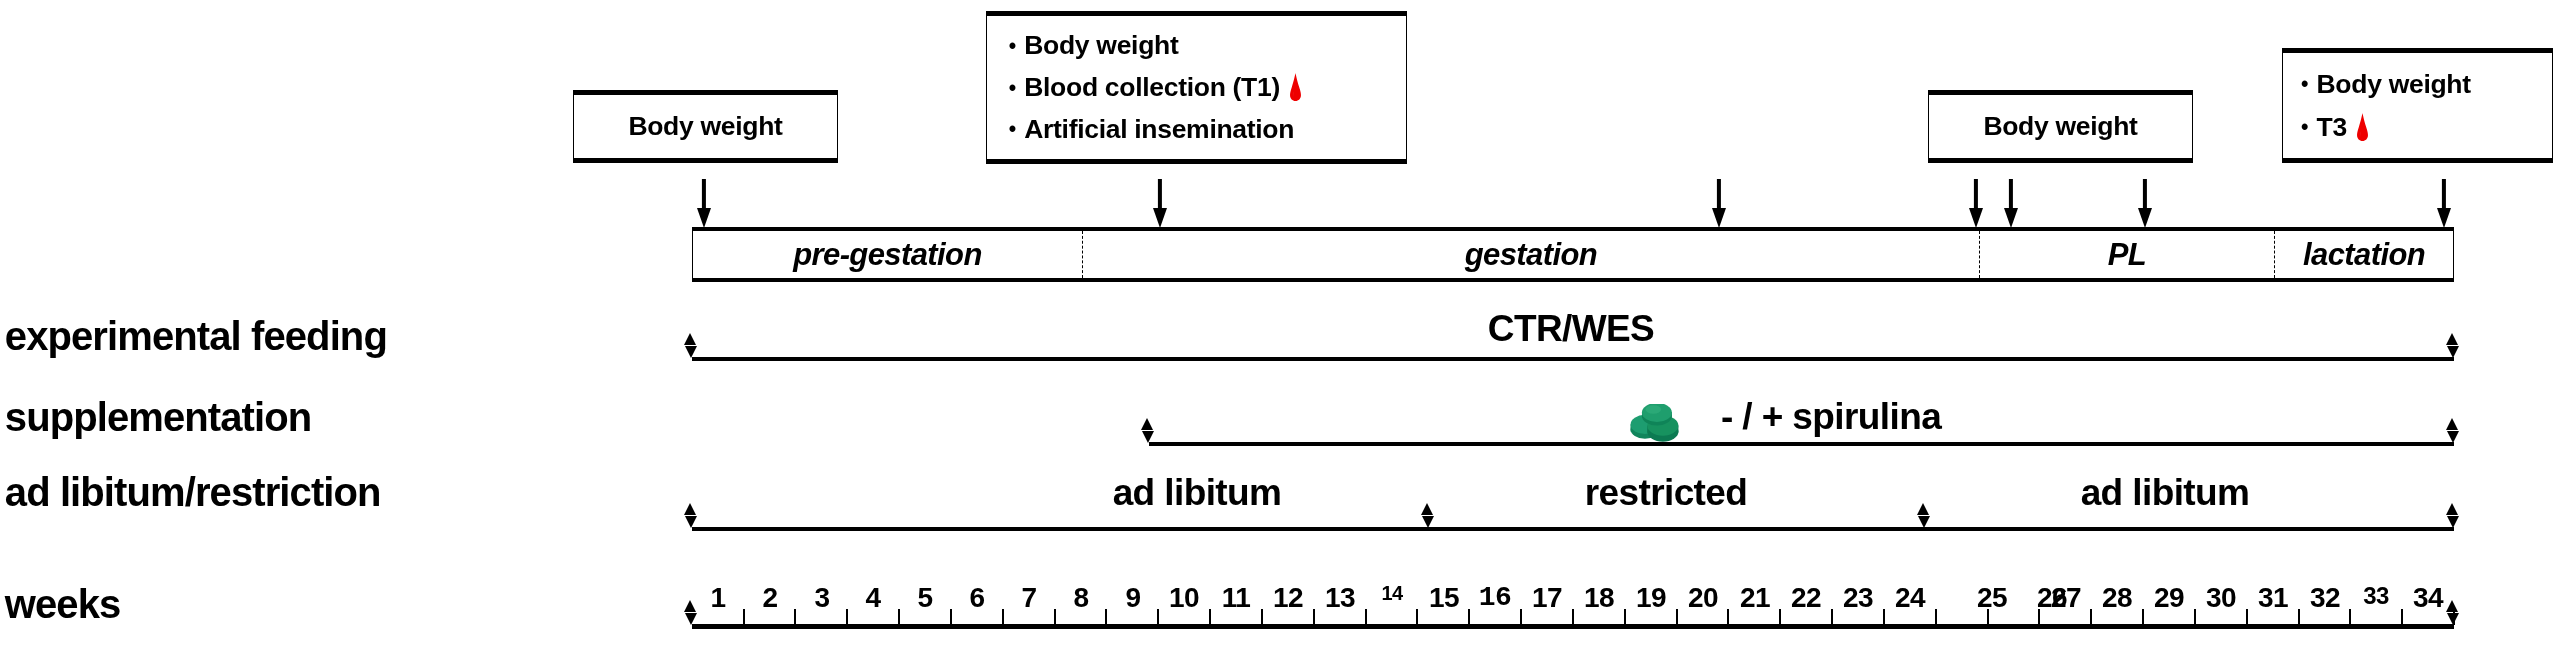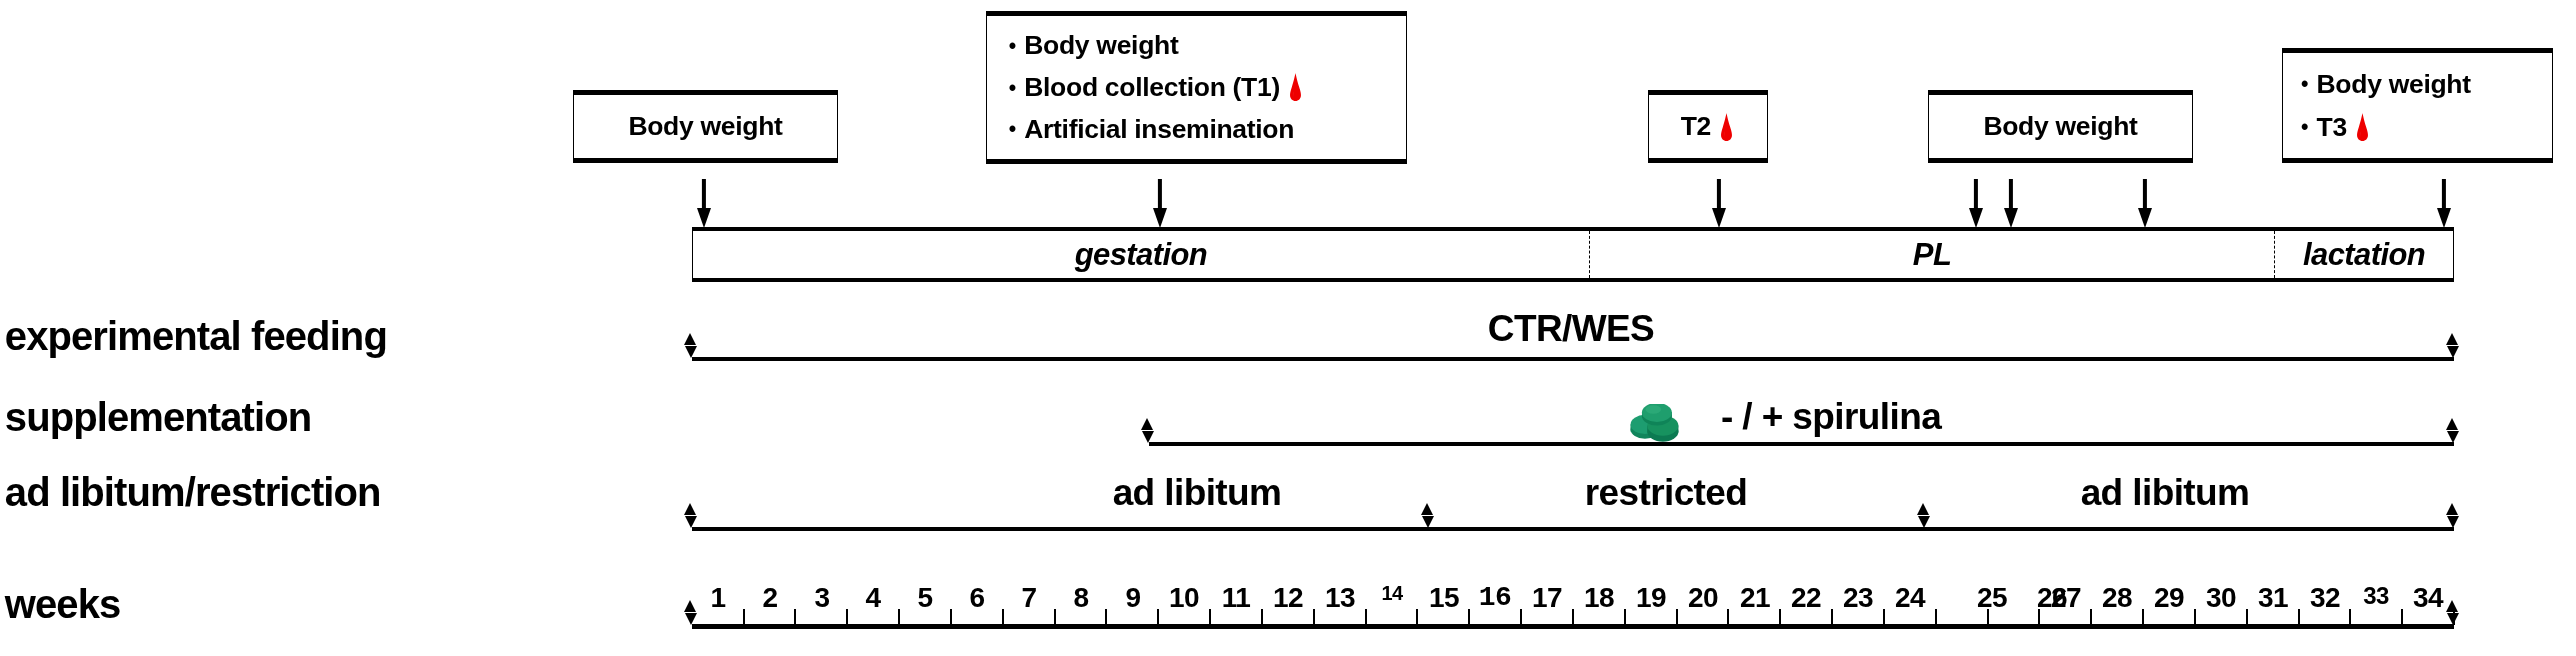--- a/index.html
+++ b/index.html
@@ -203,31 +203,20 @@
           <path d="M14 0 C14 0 11 14 8 23 C5.5 30.5 5 34 5 36.5 C5 42 9 46 14 46 C19 46 23 42 23 36.5 C23 34 22.5 30.5 20 23 C17 14 14 0 14 0 Z" fill="#ee0000"></path>
           <path d="M11 30 C10 33 10 37 11.5 40 C10 37 9.5 33 11 30 Z" fill="#ffffff" opacity="0.45"></path>
         </svg>
       </span>
     </div>
     <div class="line" style="margin:5.4px 0;">
       <span>Artificial insemination</span>
     </div>
   </div>
 
-  <div class="callout single" id="cal2" style="left:1648px; top:90px; width:120px; height:73px; font-size:26.5px; padding:0 12px;">
-    <div class="line">
-      <span>T2</span>
-      <span class="drop">
-        <svg viewBox="0 0 28 46" xmlns="http://www.w3.org/2000/svg">
-          <path d="M14 0 C14 0 11 14 8 23 C5.5 30.5 5 34 5 36.5 C5 42 9 46 14 46 C19 46 23 42 23 36.5 C23 34 22.5 30.5 20 23 C17 14 14 0 14 0 Z" fill="#ee0000"></path>
-          <path d="M11 30 C10 33 10 37 11.5 40 C10 37 9.5 33 11 30 Z" fill="#ffffff" opacity="0.45"></path>
-        </svg>
-      </span>
-    </div>
-  </div>
 
   <div class="callout single" id="cal3" style="left:1928px; top:90px; width:265px; height:73px; font-size:26.5px; padding:0 15.6px;">
     <div class="line">
       <span>Body weight</span>
     </div>
   </div>
 
   <div class="callout bulleted" id="cal4" style="left:2282px; top:48px; width:271px; height:115px; font-size:26.5px; padding:0 18px;">
     <div class="line" style="margin:6px 0;">
       <span>Body weight</span>
@@ -266,20 +255,23 @@
   <div class="arrow-down" style="left:2137px; top:179px; height:49px;">
     <div class="shaft" style="height:31px;"></div>
       <div class="head"></div>
   </div>
   <div class="arrow-down" style="left:2436px; top:179px; height:49px;">
     <div class="shaft" style="height:31px;"></div>
       <div class="head"></div>
   </div>
 
   <div id="phase-bar" style="left:692px; top:227px; width:1762px; height:55px;">
+    <div class="phase" style="flex:0 0 22.1%; font-size:31px;">
+      <span>pre-gestation</span>
+    </div>
     <div class="phase" style="flex:0 0 50.9%; font-size:31px;">
       <span>gestation</span>
     </div>
     <div class="phase" style="flex:1 1 auto; font-size:31px;">
       <span>PL</span>
     </div>
     <div class="phase" style="flex:0 0 10.1%; font-size:31px;">
       <span>lactation</span>
     </div>
   </div>

